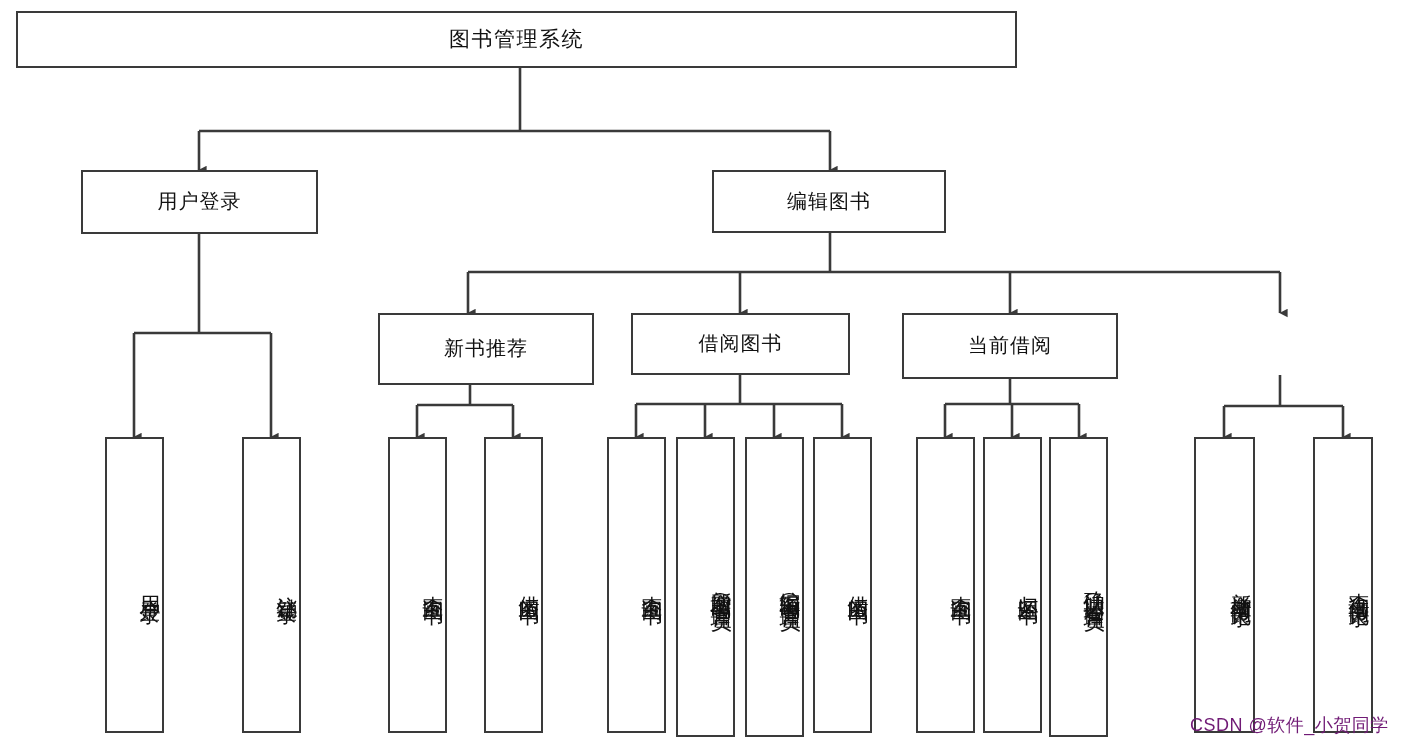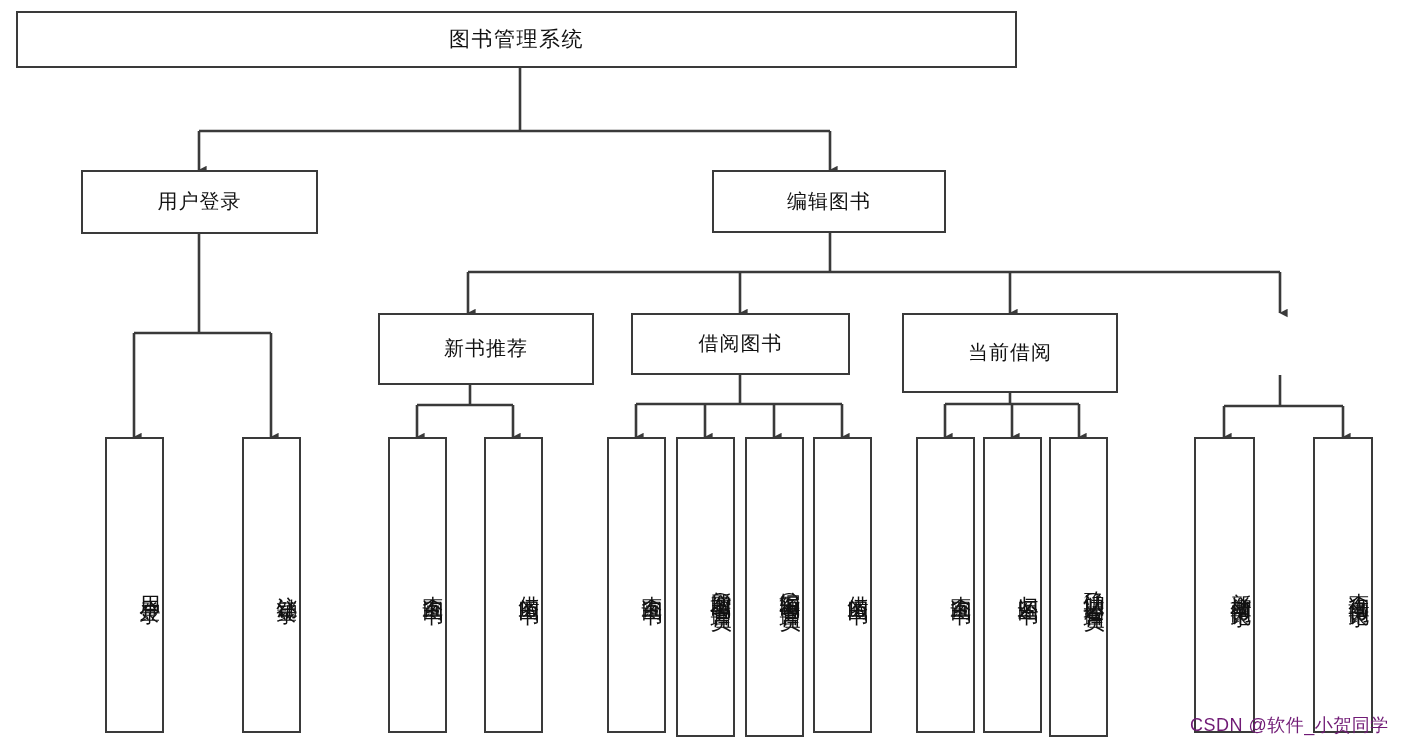--- a/index.html
+++ b/index.html
@@ -138,21 +138,21 @@
   </div>
 
   <div class="node h" style="left:378px; top:313px; width:216px; height:72px;">
     <span class="lbl">新书推荐</span>
   </div>
 
   <div class="node h" style="left:631px; top:313px; width:219px; height:62px;">
     <span class="lbl">借阅图书</span>
   </div>
 
-  <div class="node h" style="left:902px; top:313px; width:216px; height:80px;">
+  <div class="node h" style="left:902px; top:313px; width:216px; height:66px;">
     <span class="lbl">当前借阅</span>
   </div>
 
 
   <div class="node v" style="left:105px; top:437px; width:59px; height:296px;">
     <span class="lbl">用户登录</span>
   </div>
 
   <div class="node v" style="left:242px; top:437px; width:59px; height:296px;">
     <span class="lbl">注销登录</span>

